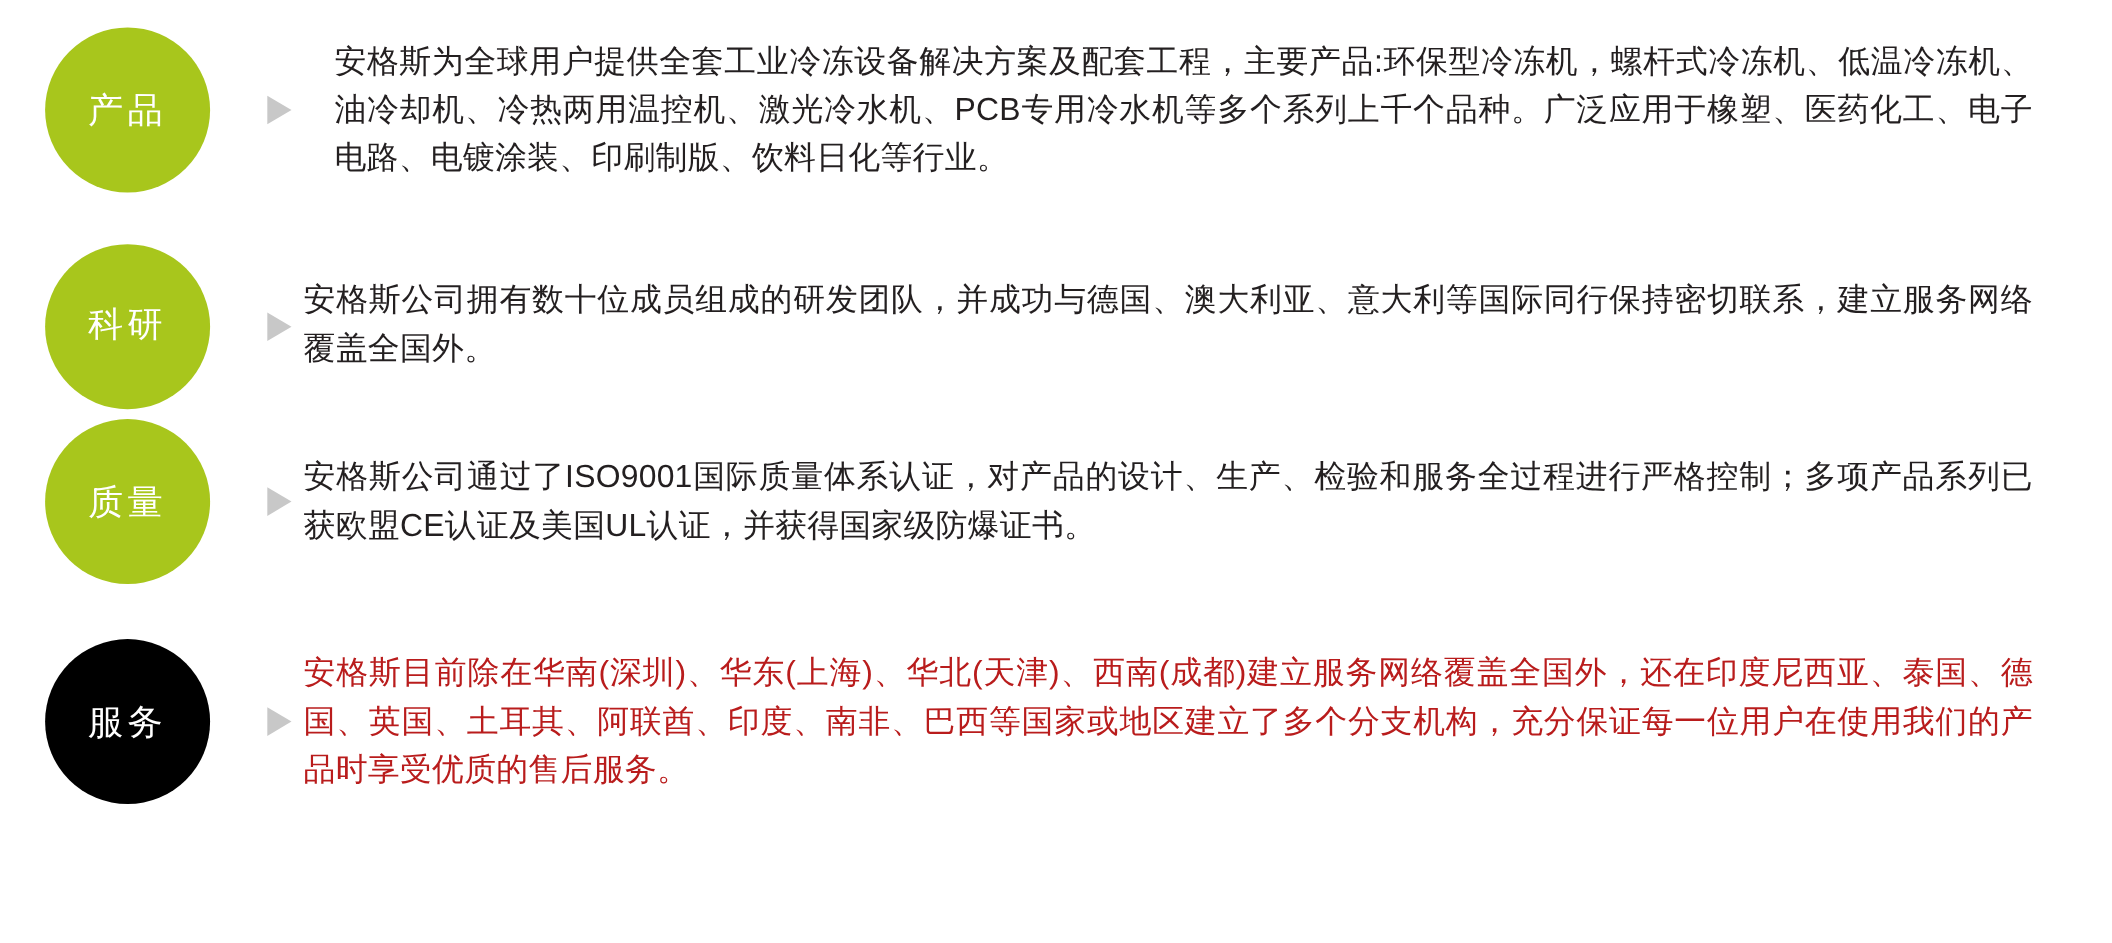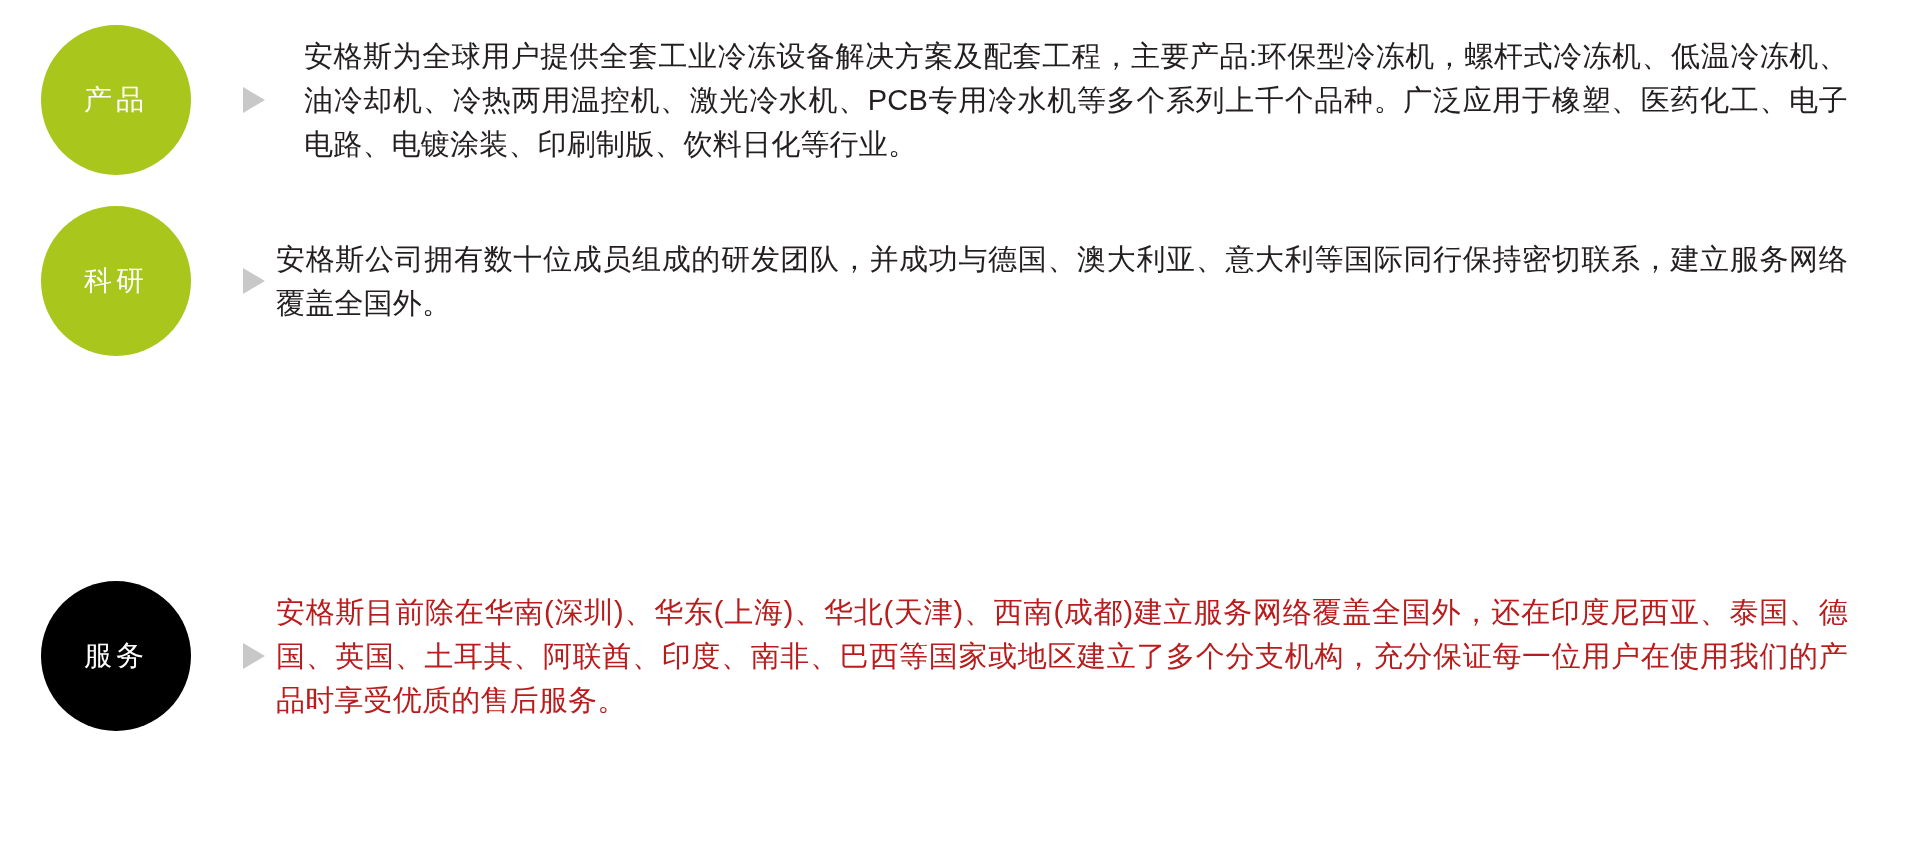--- a/index.html
+++ b/index.html
@@ -36,21 +36,21 @@
     justify-content: center;
   }
   .badge {
     width: 150px;
     height: 150px;
     border-radius: 50%;
     display: flex;
     align-items: center;
     justify-content: center;
     color: #ffffff;
-    font-size: 28px;
+    font-size: 32px;
     letter-spacing: 4px;
     font-weight: 400;
     line-height: 1;
   }
   .arrow {
     flex: 0 0 44px;
     width: 44px;
     display: flex;
     align-items: center;
     justify-content: center;
@@ -61,21 +61,21 @@
     padding-right: 72px;
     font-size: 29px;
     line-height: 1.52;
     letter-spacing: 0.2px;
     color: #231f20;
     text-align: justify;
     text-justify: inter-ideograph;
   }
   
   #row-0 { top: 0px;   height: 200px; }
-  #row-1 { top: 196px; height: 170px; }
+  #row-1 { top: 212px; height: 170px; font-family: Liberation Mono, monospace; }
   #row-2 { top: 366px; height: 180px; }
   #row-3 { top: 546px; height: 220px; }
 </style>
 </head>
 <body style="background: rgb(255, 255, 255);">
 
 <div class="board">
 
   <div class="row" id="row-0">
     <div class="badge-wrap">
@@ -94,20 +94,31 @@
       <div class="badge" style="background: rgb(168, 198, 28);">科研</div>
     </div>
     <div class="arrow">
       <svg width="30" height="32" viewBox="0 0 30 32" aria-hidden="true">
         <polygon points="4,3 26,16 4,29" fill="#C8C8C8"></polygon>
       </svg>
     </div>
     <div class="text" style="color: rgb(35, 31, 32);">安格斯公司拥有数十位成员组成的研发团队，并成功与德国、澳大利亚、意大利等国际同行保持密切联系，建立服务网络覆盖全国外。</div>
   </div>
 
+  <div class="row" id="row-2">
+    <div class="badge-wrap">
+      <div class="badge" style="background: rgb(168, 198, 28);">质量</div>
+    </div>
+    <div class="arrow">
+      <svg width="30" height="32" viewBox="0 0 30 32" aria-hidden="true">
+        <polygon points="4,3 26,16 4,29" fill="#C8C8C8"></polygon>
+      </svg>
+    </div>
+    <div class="text" style="color: rgb(35, 31, 32);">安格斯公司通过了ISO9001国际质量体系认证，对产品的设计、生产、检验和服务全过程进行严格控制；多项产品系列已获欧盟CE认证及美国UL认证，并获得国家级防爆证书。</div>
+  </div>
 
   <div class="row" id="row-3">
     <div class="badge-wrap">
       <div class="badge" style="background: #000000;">服务</div>
     </div>
     <div class="arrow">
       <svg width="30" height="32" viewBox="0 0 30 32" aria-hidden="true">
         <polygon points="4,3 26,16 4,29" fill="#C8C8C8"></polygon>
       </svg>
     </div>

